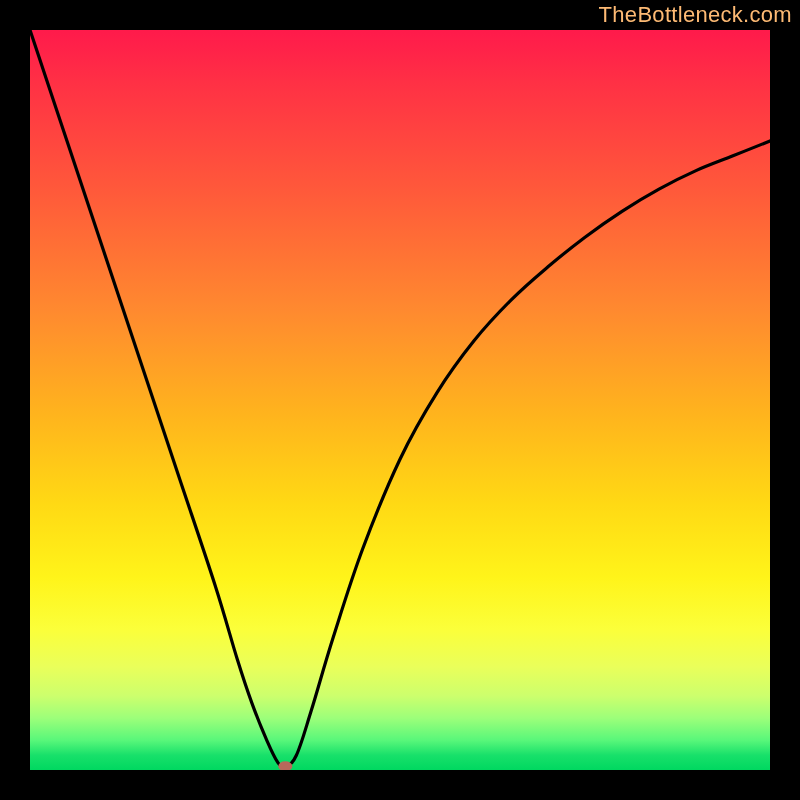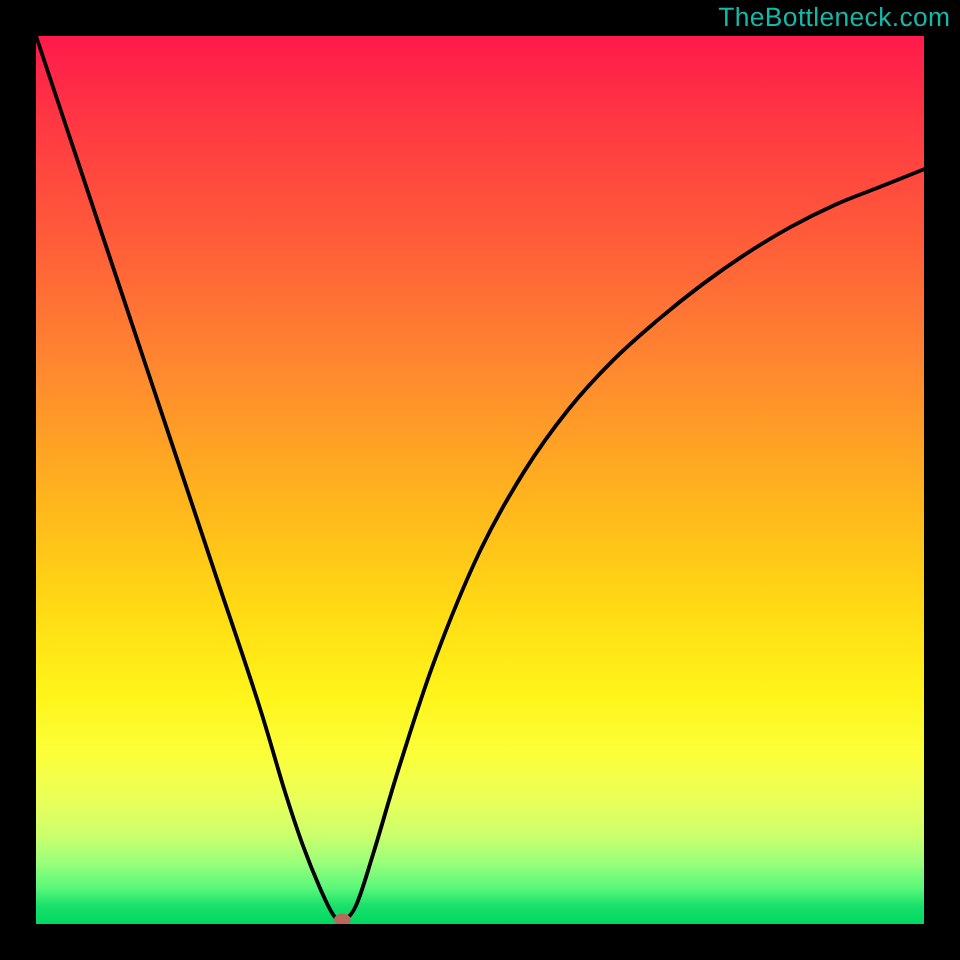--- a/index.html
+++ b/index.html
@@ -14,21 +14,21 @@
   .frame {
     position: relative;
     width: 800px;
     height: 800px;
     background: #000;
   }
   .watermark {
     position: absolute;
     top: 2px;
     right: 8px;
-    color: #14b8a6;
+    color: #fdba74;
     font-size: 22px;
     font-weight: 500;
     letter-spacing: 0.3px;
     z-index: 5;
   }
   .plot-area {
     position: absolute;
     left: 30px;
     top: 30px;
     width: 740px;

